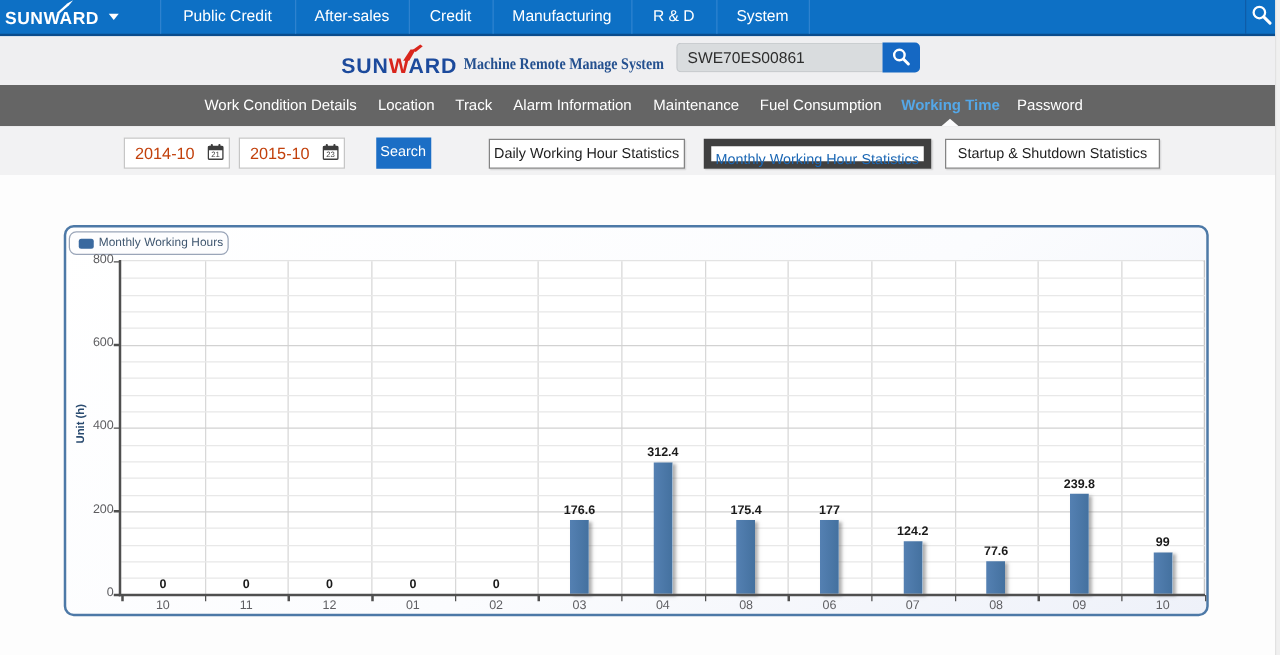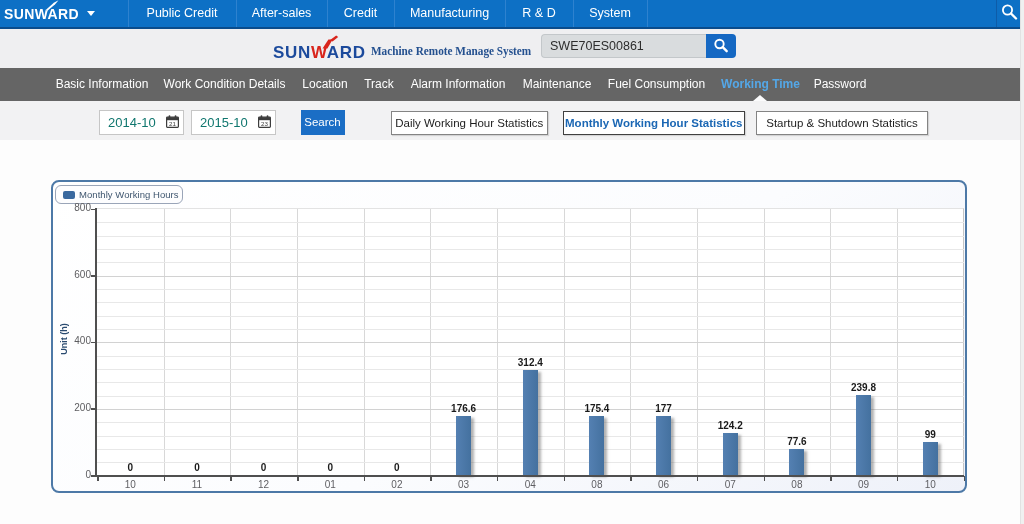--- a/index.html
+++ b/index.html
@@ -18,25 +18,25 @@
 #title2 { position:absolute; left:371px; top:14px; font-family:"Liberation Serif", serif; font-weight:bold; font-size:13px; color:#24508f; transform:scaleX(0.865); transform-origin:0 0; white-space:nowrap; }
 #srch { position:absolute; left:541px; top:5px; width:165px; height:24px; background:#d9dcde; border:1px solid #c3c7ca; border-right:none; border-radius:4px 0 0 4px; font-size:12.5px; color:#2d2d2d; line-height:22px; padding-left:8px; }
 #srchbtn { position:absolute; left:706px; top:5px; width:30px; height:24px; background:#1568c3; border-radius:0 4px 4px 0; }
 
 #nav { position:absolute; left:0; top:68px; width:1020px; height:33px; background:#656565; }
 .nitem { position:absolute; top:0; height:33px; line-height:33px; color:#fff; font-size:12px; text-align:center; }
 .nitem.act { color:#54a7e7; font-weight:bold; }
 #navtri { position:absolute; left:753px; bottom:0; width:0; height:0; border-left:7px solid transparent; border-right:7px solid transparent; border-bottom:6px solid #fbfbfc; }
 
 #fstrip { position:absolute; left:0; top:101px; width:1020px; height:39px; background:#f2f2f3; }
-.dinput { position:absolute; top:9px; width:85px; height:25px; background:#fff; border:1px solid #c6c6c6; font-size:13px; color:#0f766e; line-height:23px; padding-left:8px; }
+.dinput { position:absolute; top:9px; width:85px; height:25px; background:#fff; border:1px solid #c6c6c6; font-size:13px; color:#c2410c; line-height:23px; padding-left:8px; }
 .cal { position:absolute; top:14px; width:13px; height:13px; }
 #sbtn { position:absolute; left:284.5px; top:9px; width:44px; height:25px; background:#1b6ec5; color:#fff; font-size:11.5px; text-align:center; line-height:25px;margin-left:16px; }
 .tabbtn { position:absolute; top:9.5px; height:24.5px; background:#fff; border:1px solid #848484; color:#1d1d1d; font-size:11.5px; text-align:center; line-height:22.5px; white-space:nowrap; box-shadow:1px 1px 1px rgba(0,0,0,0.12); }
-.tabbtn.act { border:1px solid #404040; color:#1b67b4; font-weight:bold; }
+.tabbtn.act { border:6px solid #404040; color:#1b67b4; font-weight:normal; }
 
 #panel { position:absolute; left:51px; top:180px; width:915.5px; height:312.5px; border:2px solid #4d79a7; border-radius:8px; background:linear-gradient(145deg,#ffffff 0%,#fbfcfe 55%,#eef1f9 100%); }
 #legend { position:absolute; left:2px; top:3px; width:127.5px; height:18.5px; border:1px solid #9aa5b8; border-radius:6px; background:#fdfdfe; }
 #legend .sq { position:absolute; left:7px; top:5px; width:12px; height:8px; background:#3a699f; border-radius:2px; }
 #legend .lt { position:absolute; left:23px; top:0; height:18.5px; line-height:18.5px; font-size:9.5px; color:#3f566f; white-space:nowrap; letter-spacing:0.05px; }
 #unitlab { position:absolute; left:-14px; top:152px; width:50px; text-align:center; font-size:9px; font-weight:bold; color:#2a4b70; transform:rotate(-90deg); }
 #plot { position:absolute; left:44.0px; top:26.0px; width:866.5px; height:266.5px; background:#fff; border-right:1px solid #c6c6c6; border-top:1px solid #e3e3e3; }
 .gv { position:absolute; top:0; width:1px; height:266.5px; background:#d8d8d8; }
 .gh { position:absolute; left:0; width:866.5px; height:1px; background:#e8e8e8; }
 .ghM { position:absolute; left:0; width:866.5px; height:1px; background:#d2d2d2; }
@@ -90,21 +90,20 @@
       </svg>
     <div id="title2">Machine Remote Manage System</div>
     <div id="srch">SWE70ES00861</div>
     <div id="srchbtn"><svg width="30" height="24" viewBox="0 0 30 24">
           <circle cx="13.5" cy="10" r="4.2" fill="none" stroke="#fff" stroke-width="1.9"></circle>
           <line x1="16.7" y1="13.2" x2="20.7" y2="17.2" stroke="#fff" stroke-width="2.4" stroke-linecap="round"></line>
         </svg></div>
   </div>
 
   <div id="nav">
-    <div class="nitem" style="left:47px;width:110px">Basic Information</div>
     <div class="nitem" style="left:158px;width:133px">Work Condition Details</div>
     <div class="nitem" style="left:295px;width:60px">Location</div>
     <div class="nitem" style="left:358px;width:42px">Track</div>
     <div class="nitem" style="left:404px;width:108px">Alarm Information</div>
     <div class="nitem" style="left:516px;width:82px">Maintenance</div>
     <div class="nitem" style="left:603px;width:107px">Fuel Consumption</div>
     <div class="nitem act" style="left:714px;width:93px">Working Time</div>
     <div class="nitem" style="left:810px;width:60px">Password</div>
     <div id="navtri"></div>
   </div>

